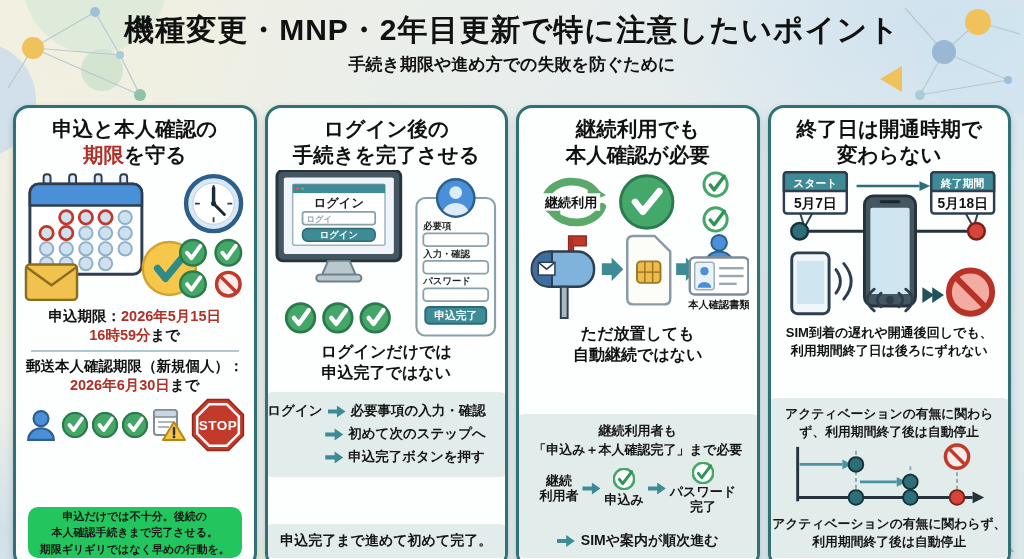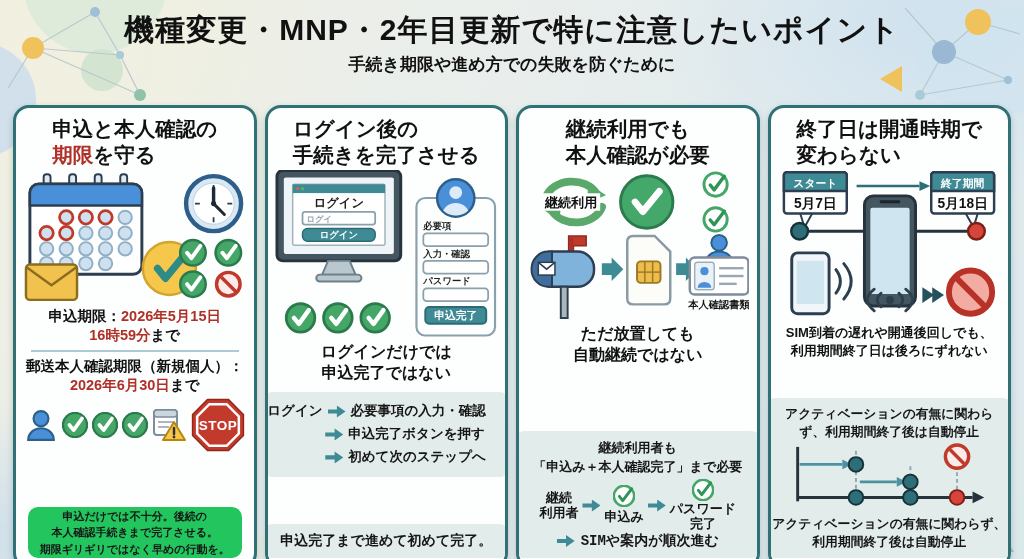--- a/index.html
+++ b/index.html
@@ -11,40 +11,40 @@
       radial-gradient(ellipse 360px 240px at 6% 10%, #f1f0e0 0%, rgba(241,240,224,0) 75%),
       linear-gradient(120deg,#f0efe2 0%, #e9eeec 40%, #e0eaee 75%, #dbe8ea 100%);}
   .bg-deco{position:absolute;left:0;top:0;z-index:0;}
   .content{position:relative;z-index:1;}
   h1{margin:10px 0 2px;text-align:center;font-size:30px;font-weight:800;color:#111;letter-spacing:1px;}
   .subtitle{text-align:center;font-size:17px;font-weight:800;color:#111;}
   .cards{position:absolute;left:13px;top:95px;width:998px;display:flex;gap:8px;}
   .card{flex:1;height:444px;background:#fdfffe;border:3px solid #2f7174;border-radius:16px;
     box-shadow:0 3px 6px rgba(40,70,80,.25);padding:6px 8px 8px;display:flex;flex-direction:column;
     align-items:center;overflow:hidden;}
-  .card-title{margin:2px 14px 2px;font-size:20.5px;font-weight:800;line-height:1.28;color:#111;}
+  .card-title{margin:2px 14px 2px;font-size:20.5px;font-weight:800;text-align:center;line-height:1.28;color:#111;}
   .red{color:#b03028;}
   .illus{width:222px;flex:none;}
   .dl{margin:1px 0;font-size:14.5px;font-weight:800;text-align:center;line-height:1.3;color:#111;}
   .card hr{border:none;border-top:2px solid #aec8d4;width:94%;margin:4px 0;}
   .icon-row{display:flex;align-items:center;justify-content:center;gap:4px;margin:2px 0 4px;}
   .pink-box{background:#22c55e;border-radius:10px;padding:1px 5px;font-size:11px;font-weight:800;
     text-align:center;line-height:1.5;color:#161616;width:214px;box-sizing:border-box;margin-top:auto;}
   .note{margin:4px 0 2px;font-size:16px;font-weight:800;text-align:center;line-height:1.3;color:#111;}
   .steps-box{background:#e2ecea;border-radius:12px;padding:8px 6px;width:250px;box-sizing:border-box;
     font-size:13.5px;font-weight:800;color:#161616;margin-top:6px;}
   .step-row{display:flex;align-items:center;justify-content:flex-start;gap:5px;line-height:1.7;}
   .step-row.indent{margin-left:58px;}
   .arr{display:inline-block;width:18px;height:12px;background:#3e8b96;flex:none;
     clip-path:polygon(0 33%,52% 33%,52% 0,100% 50%,52% 100%,52% 67%,0 67%);}
   .box-heading{text-align:center;font-size:13px;line-height:1.45;margin-bottom:2px;}
   .flow-row{display:flex;align-items:center;justify-content:center;gap:4px;margin-top:2px;font-size:13px;}
   .flow-item{text-align:center;line-height:1.15;}
   .flow-check{display:flex;flex-direction:column;align-items:center;gap:1px;}
-  .flow-final{display:flex;align-items:center;justify-content:center;gap:6px;margin-top:0;font-size:14px;font-family:Liberation Mono, monospace;}
+  .flow-final{display:flex;align-items:center;justify-content:center;gap:6px;margin-top:17px;font-size:14px;}
   .box-text{text-align:center;font-size:12.8px;line-height:1.4;}
   .note-sm{margin:4px 0 2px;font-size:13px;font-weight:800;text-align:center;line-height:1.35;color:#111;}
   svg text{font-family:"Liberation Sans","DejaVu Sans",sans-serif;font-weight:800;}
 </style>
 </head>
 <body>
 
 <svg width="0" height="0" style="position:absolute" aria-hidden="true">
   <defs>
     <g id="chk">
@@ -251,25 +251,25 @@
         <p class="note"><span>ログインだけでは</span><br><span>申込完了ではない</span></p>
 
         <div class="steps-box">
           <div class="step-row">
               <span>ログイン</span>
               <span class="arr"></span>
               <span>必要事項の入力・確認</span>
             </div>
           <div class="step-row indent">
               <span class="arr"></span>
-              <span>申込完了ボタンを押す</span>
+              <span>初めて次のステップへ</span>
             </div>
           <div class="step-row indent">
               <span class="arr"></span>
-              <span>初めて次のステップへ</span>
+              <span>申込完了ボタンを押す</span>
             </div>
         </div>
 
         <div class="steps-box" style="text-align:center;font-size:14px;margin-top:auto;"><span>申込完了まで進めて初めて完了。</span></div>
       </section>
 
       <section class="card">
         <h2 class="card-title"><span>継続利用でも</span><br><span>本人確認が必要</span></h2>
 
         <svg class="illus" width="222" height="64" viewBox="0 0 226 66">

